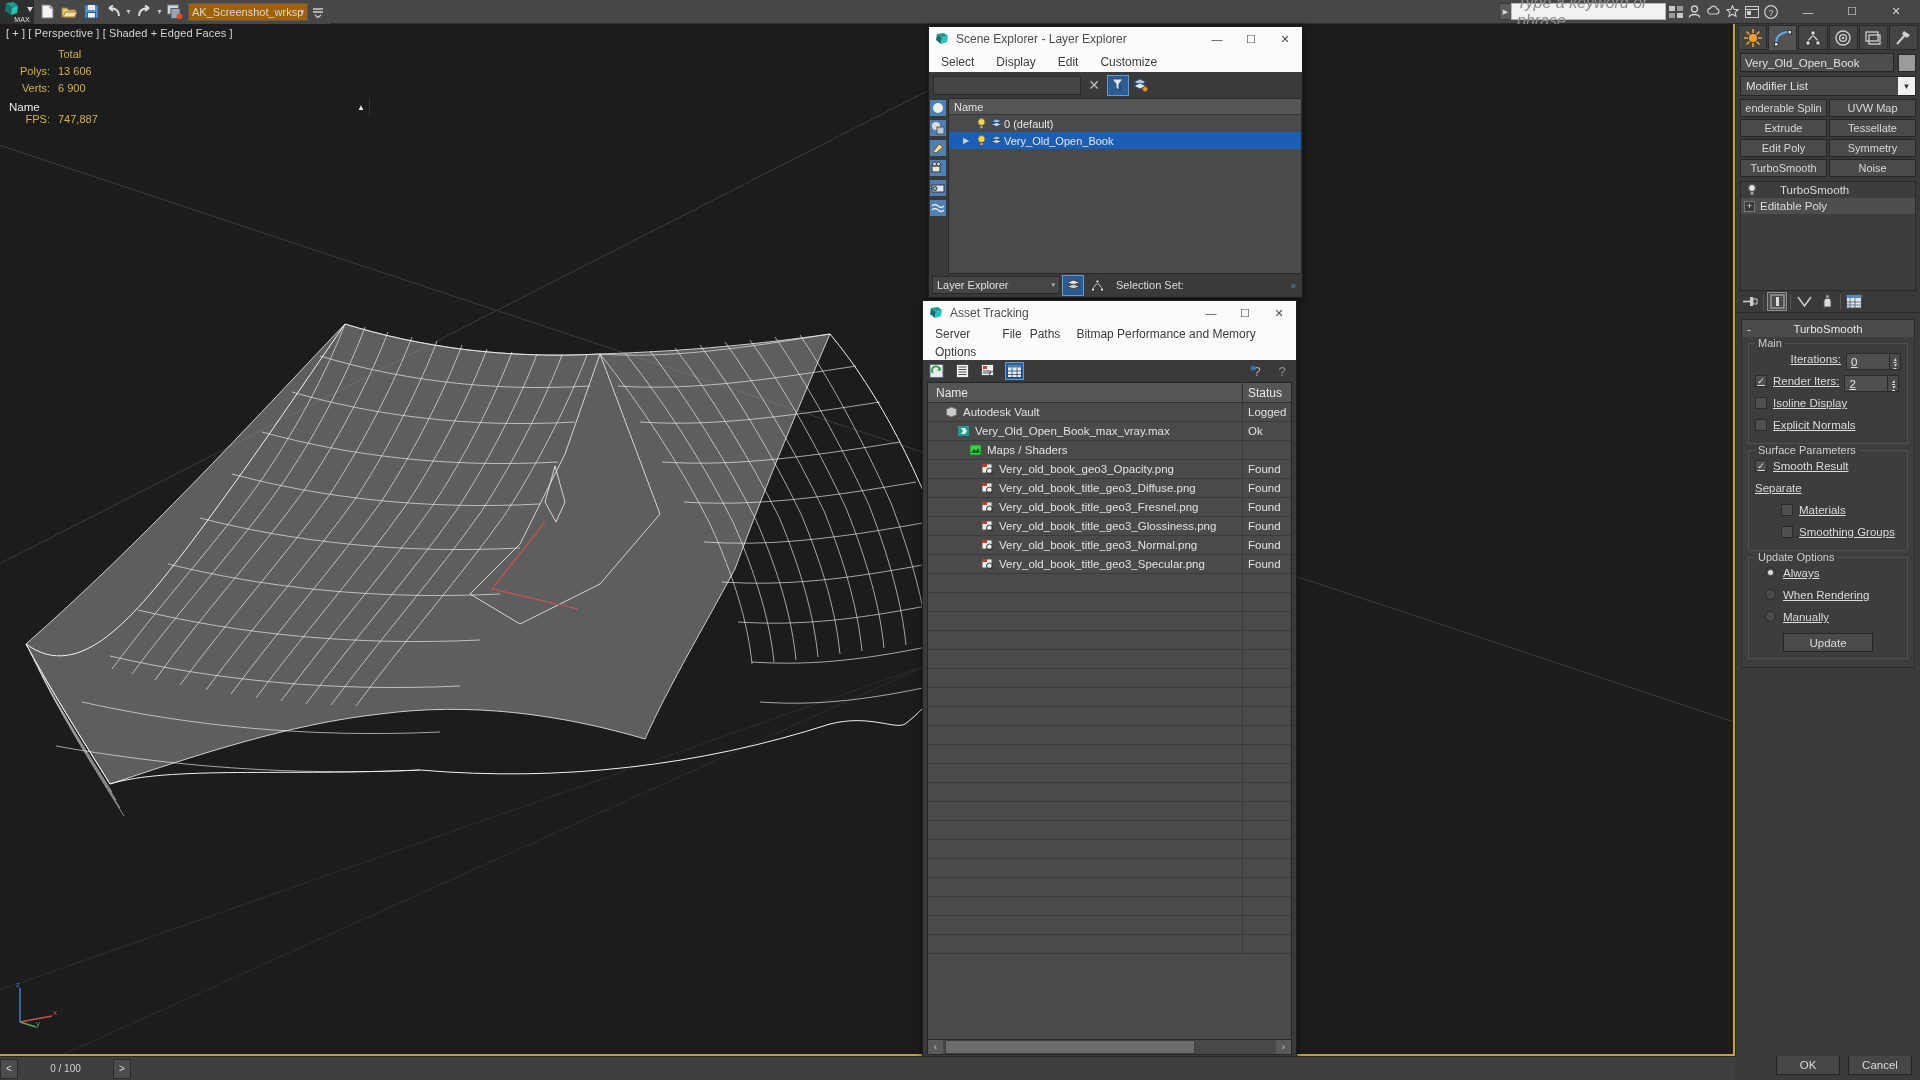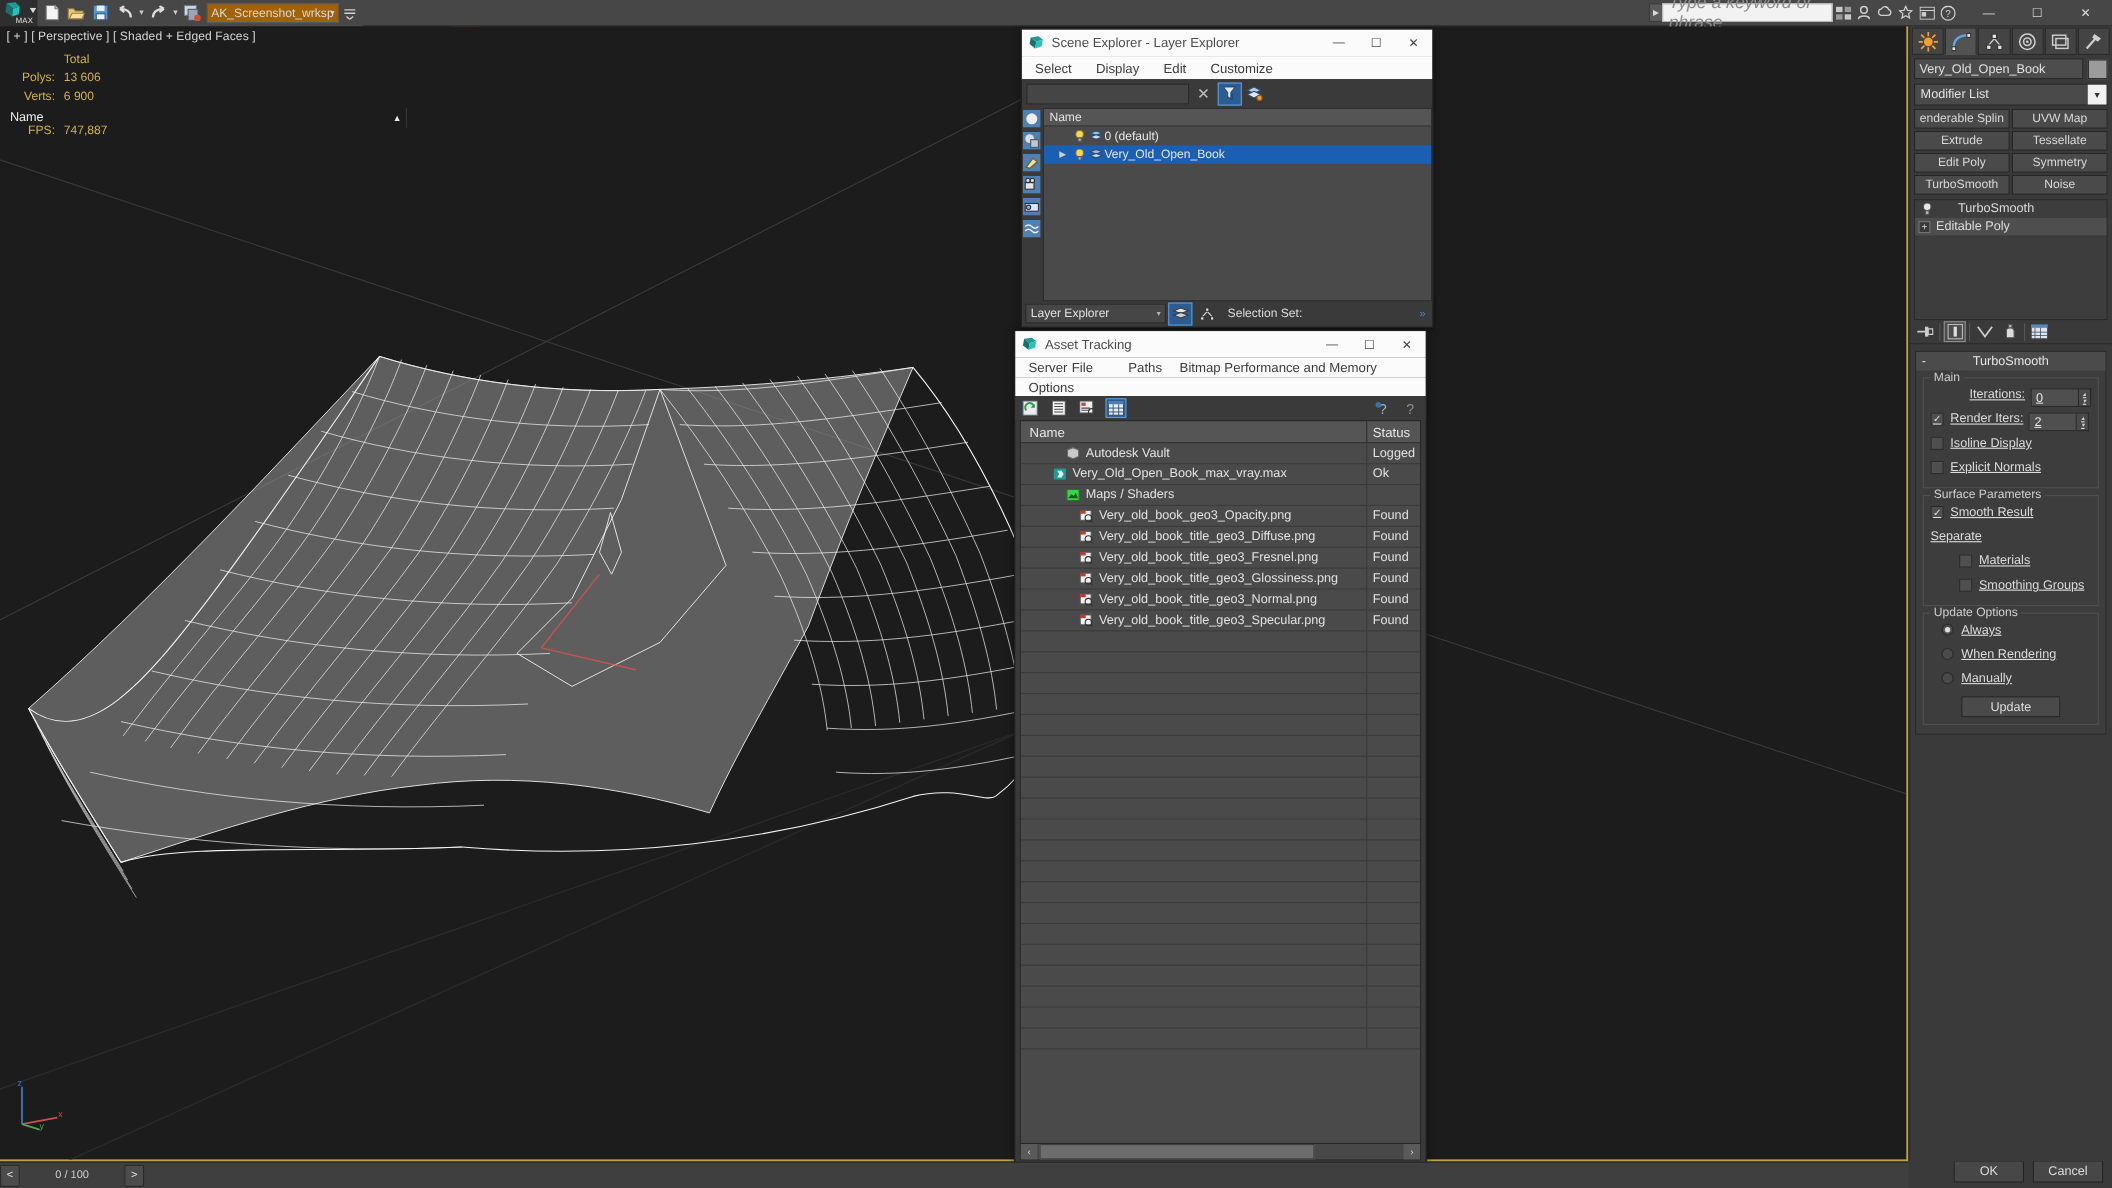--- a/index.html
+++ b/index.html
@@ -580,22 +580,22 @@
           <path d="M7 6 L13 4 L12 10 L6 12 Z" fill="#27c3ba"></path>
       </svg>
       <span class="ttl">Asset Tracking</span>
       <div class="btns">
         <div>—</div>
         <div>☐</div>
         <div>✕</div>
       </div>
     </div>
     <div class="win-menu" style="height:18px">
-      <span style="margin-right:4px">Server</span>
-      <span style="margin-right:32px">File</span>
+      <span style="margin-right:32px">Server</span>
+      <span style="margin-right:8px">File</span>
       <span style="margin-right:16px">Paths</span>
       <span>Bitmap Performance and Memory</span>
     </div>
     <div class="win-menu" style="height:17px">
       <span>Options</span>
     </div>
     <div class="at-tool">
       <div class="at-ico">
         <svg width="15" height="14" viewBox="0 0 15 14">
             <rect x="1" y="0.5" width="13" height="13" fill="#e9edf1" stroke="#5b6b7b"></rect>
@@ -638,21 +638,21 @@
         </div>
       </div>
     </div>
     <div class="at-grid">
       <div class="at-hdr">
         <div class="c1">Name</div>
         <div class="c2">Status</div>
       </div>
       <div id="atRows">
           <div class="at-row">
-            <div class="c1" style="padding-left: 16px; margin-left: 24px;">
+            <div class="c1" style="padding-left: 16px;">
               <span class="at-ficon">
                 <svg width="13" height="12" viewBox="0 0 13 12">
                   <path d="M6.5 1 L11.5 3 V9 L6.5 11 L1.5 9 V3 Z" fill="#c9c9c9" stroke="#6e6e6e"></path>
                 </svg>
               </span>
               <span>Autodesk Vault</span>
             </div>
             <div class="c2">Logged</div>
           </div>
           <div class="at-row">

